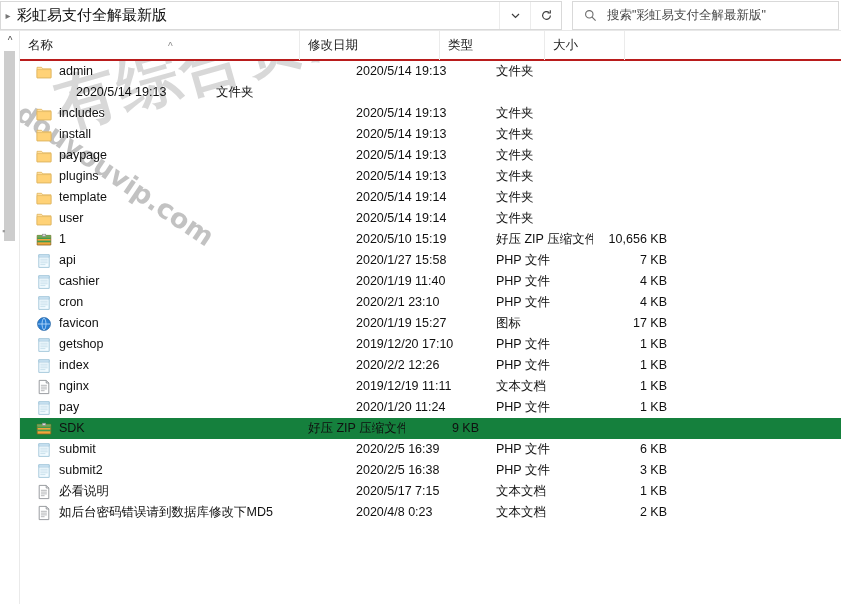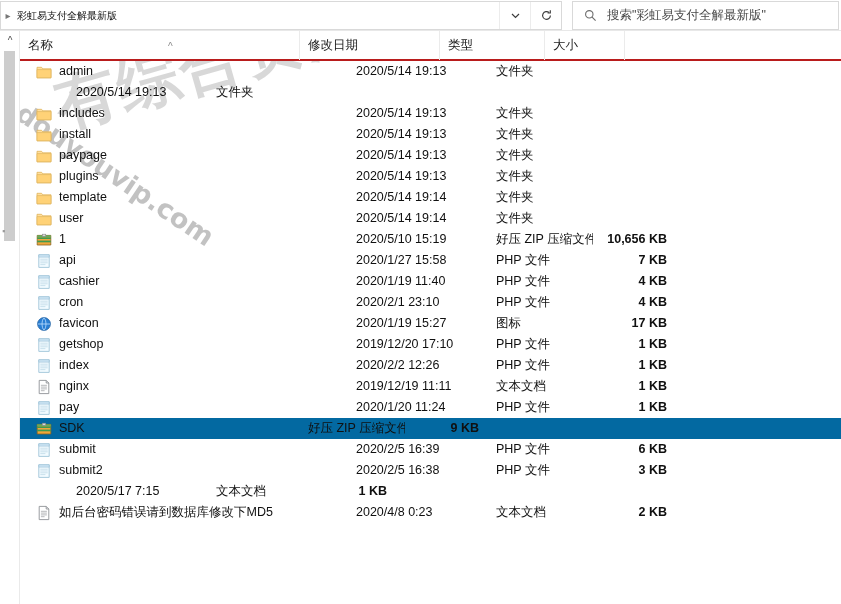--- a/index.html
+++ b/index.html
@@ -37,21 +37,21 @@
     margin: 1px 0 0 0;
   }
   .crumb-sep {
     width: 14px;
     text-align: center;
     color: #777;
     font-size: 10px;
     flex: 0 0 auto;
   }
   .crumb-text {
-    font-size: 10px;
+    font-size: 15px;
     color: #101010;
     white-space: nowrap;
     padding-left: 2px;
     flex: 1 1 auto;
     overflow: hidden;
   }
   .addr-btn {
     flex: 0 0 30px;
     height: 27px;
     display: flex;
@@ -167,42 +167,41 @@
   }
 
   
   .rows { position: relative; }
   .row {
     display: flex;
     align-items: flex-start;
     height: 21px;
     box-sizing: border-box;
   }
-  .row.selected { background: #0369a1; }
+  .row.selected { background: #15803d; }
   .cell {
     box-sizing: border-box;
     white-space: nowrap;
     overflow: hidden;
     font-size: 12.5px;
     color: #101010;
     line-height: 21px;
   }
   .cell.name {
     flex: 0 0 280px;
     display: flex;
     align-items: center;
     padding-left: 16px;
   }
   .cell.date { flex: 0 0 140px; padding-left: 8px; margin-left: 48px; }
   .cell.type { flex: 0 0 105px; padding-left: 8px; }
   .cell.size {
     flex: 0 0 80px;
     padding-right: 6px;
     text-align: right;
-    font-weight: bold;
   }
   .cell.tail { flex: 1 1 auto; }
   .fname { padding-left: 7px; }
 
   
   .ic {
     flex: 0 0 16px;
     width: 16px;
     height: 16px;
     display: block;
@@ -640,39 +639,54 @@
               </svg>
             </span>
             <span class="fname">submit2</span>
           </div>
           <div class="cell date">2020/2/5 16:38</div>
           <div class="cell type">PHP 文件</div>
           <div class="cell size">3 KB</div>
           <div class="cell tail"></div>
         </div>
         <div class="row">
-          <div class="cell date">2020/5/17 7:15</div>
-          <div class="cell type">文本文档</div>
-          <div class="cell size">1 KB</div>
-          <div class="cell tail"></div>
-        </div>
-        <div class="row">
           <div class="cell name">
             <span>
               <svg class="ic" viewBox="0 0 16 16">
                 <path d="M3.2 1.4 h7.0 l2.6 2.6 v10.6 H3.2 Z" fill="#ffffff" stroke="#8f9296" stroke-width="0.9"></path>
                 <path d="M10.2 1.4 v2.6 h2.6" fill="none" stroke="#8f9296" stroke-width="0.9"></path>
                 <g stroke="#8f9296" stroke-width="0.65">
                   <line x1="4.9" y1="6.3" x2="10.9" y2="6.3"></line>
                   <line x1="4.9" y1="8.1" x2="10.9" y2="8.1"></line>
                   <line x1="4.9" y1="9.9" x2="10.9" y2="9.9"></line>
                   <line x1="4.9" y1="11.7" x2="8.6" y2="11.7"></line>
                 </g>
               </svg>
             </span>
+            <span class="fname">必看说明</span>
+          </div>
+          <div class="cell date">2020/5/17 7:15</div>
+          <div class="cell type">文本文档</div>
+          <div class="cell size">1 KB</div>
+          <div class="cell tail"></div>
+        </div>
+        <div class="row">
+          <div class="cell name">
+            <span>
+              <svg class="ic" viewBox="0 0 16 16">
+                <path d="M3.2 1.4 h7.0 l2.6 2.6 v10.6 H3.2 Z" fill="#ffffff" stroke="#8f9296" stroke-width="0.9"></path>
+                <path d="M10.2 1.4 v2.6 h2.6" fill="none" stroke="#8f9296" stroke-width="0.9"></path>
+                <g stroke="#8f9296" stroke-width="0.65">
+                  <line x1="4.9" y1="6.3" x2="10.9" y2="6.3"></line>
+                  <line x1="4.9" y1="8.1" x2="10.9" y2="8.1"></line>
+                  <line x1="4.9" y1="9.9" x2="10.9" y2="9.9"></line>
+                  <line x1="4.9" y1="11.7" x2="8.6" y2="11.7"></line>
+                </g>
+              </svg>
+            </span>
             <span class="fname">如后台密码错误请到数据库修改下MD5</span>
           </div>
           <div class="cell date">2020/4/8 0:23</div>
           <div class="cell type">文本文档</div>
           <div class="cell size">2 KB</div>
           <div class="cell tail"></div>
         </div>
       </div>
   </div>
 </div>

